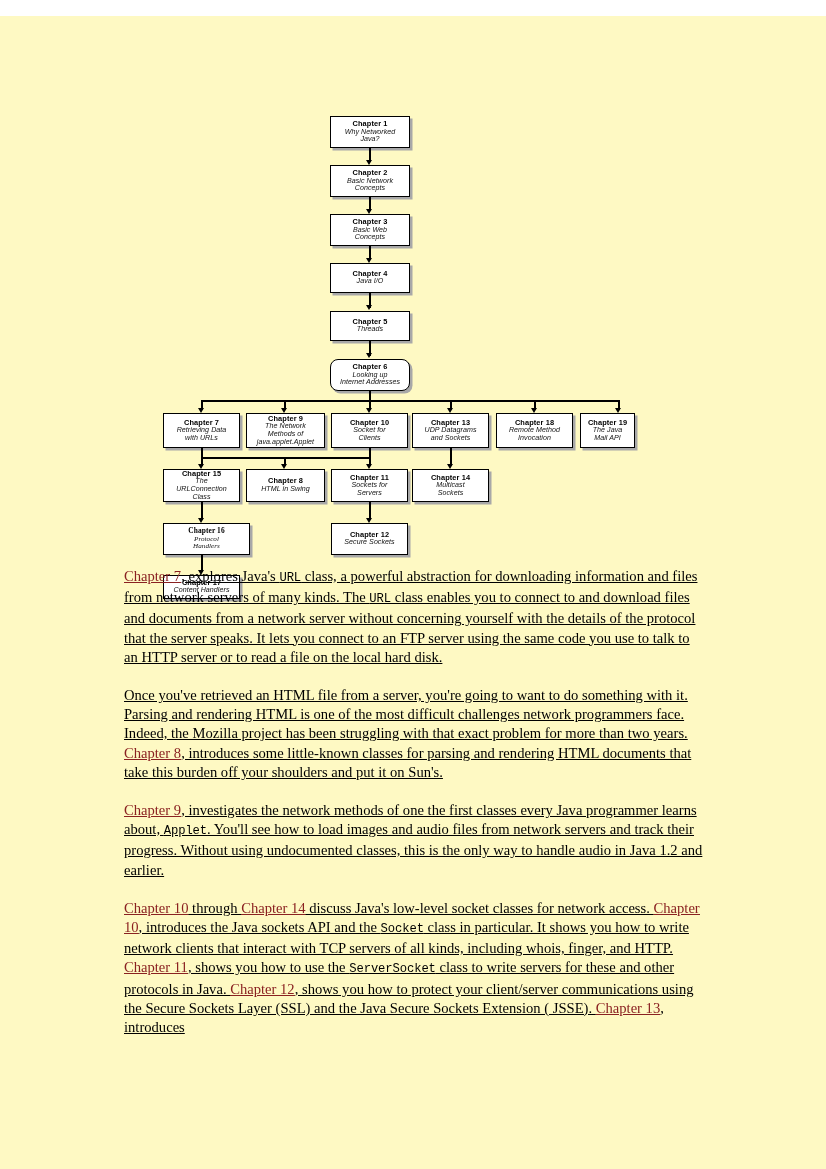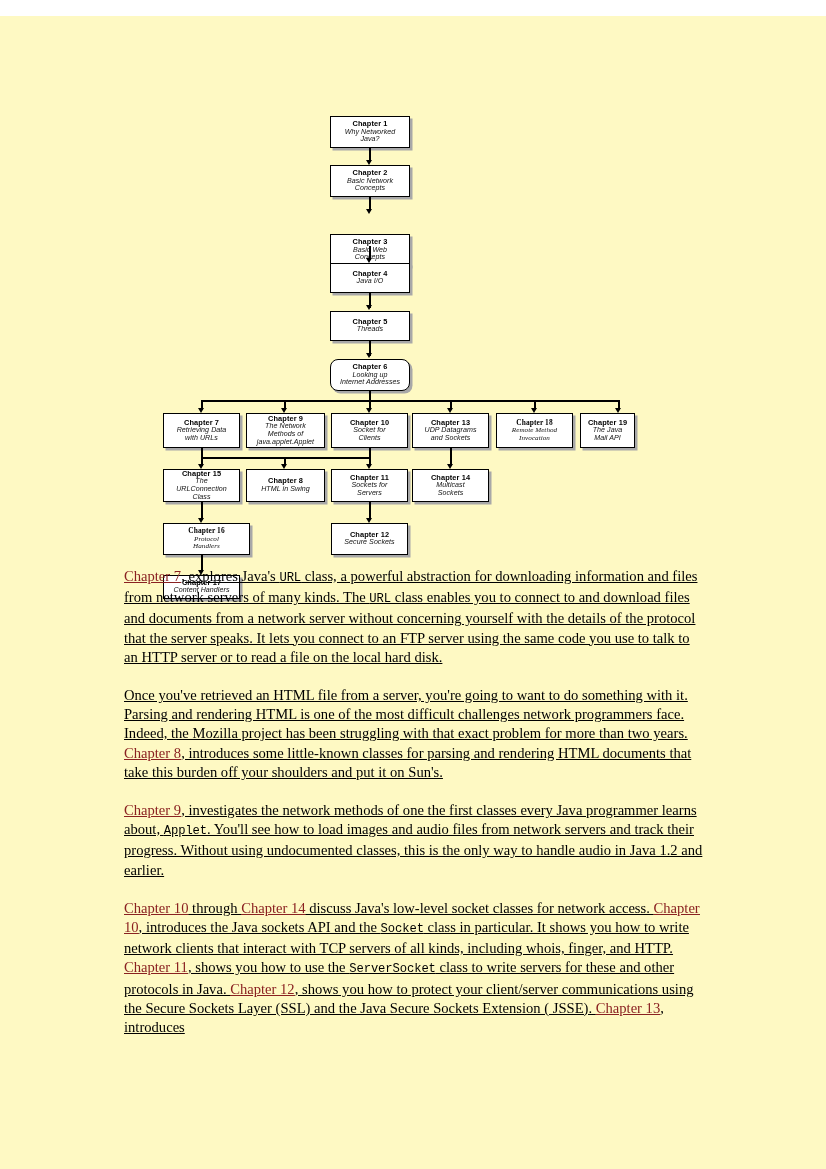--- a/index.html
+++ b/index.html
@@ -119,21 +119,21 @@
     <div class="vline" style="left:369px; top:44px; height:14px;"></div>
     <div class="arrow" style="left:366.2px; top:56px;"></div>
 
     <div class="node" style="left:330px; top:61px; width:80px; height:32px;">
       <div class="ttl">Chapter 2</div>
       <div class="sub">Basic Network<br>Concepts</div>
     </div>
     <div class="vline" style="left:369px; top:93px; height:14px;"></div>
     <div class="arrow" style="left:366.2px; top:105px;"></div>
 
-    <div class="node" style="left:330px; top:110px; width:80px; height:32px;margin-top:20px;">
+    <div class="node" style="left:330px; top:110px; width:80px; height:32px;">
       <div class="ttl">Chapter 3</div>
       <div class="sub">Basic Web<br>Concepts</div>
     </div>
     <div class="vline" style="left:369px; top:142px; height:14px;"></div>
     <div class="arrow" style="left:366.2px; top:154px;"></div>
 
     <div class="node" style="left:330px; top:159px; width:80px; height:30px;">
       <div class="ttl">Chapter 4</div>
       <div class="sub">Java I/O</div>
     </div>
@@ -177,21 +177,21 @@
       <div class="sub">The Network<br>Methods of<br>java.applet.Applet</div>
     </div>
     <div class="node" style="left:331px; top:309px; width:77px; height:35px;">
       <div class="ttl">Chapter 10</div>
       <div class="sub">Socket for<br>Clients</div>
     </div>
     <div class="node" style="left:412px; top:309px; width:77px; height:35px;">
       <div class="ttl">Chapter 13</div>
       <div class="sub">UDP Datagrams<br>and Sockets</div>
     </div>
-    <div class="node" style="left:496px; top:309px; width:77px; height:35px;font-family:Liberation Serif, serif;">
+    <div class="node" style="left:496px; top:309px; width:77px; height:35px;">
       <div class="ttl">Chapter 18</div>
       <div class="sub">Remote Method<br>Invocation</div>
     </div>
     <div class="node" style="left:580px; top:309px; width:55px; height:35px;">
       <div class="ttl">Chapter 19</div>
       <div class="sub">The Java<br>Mail API</div>
     </div>
 
     <div class="vline" style="left:201px; top:344px; height:10px;"></div>
     <div class="hline" style="left:201px; top:353px; width:168px;"></div>

